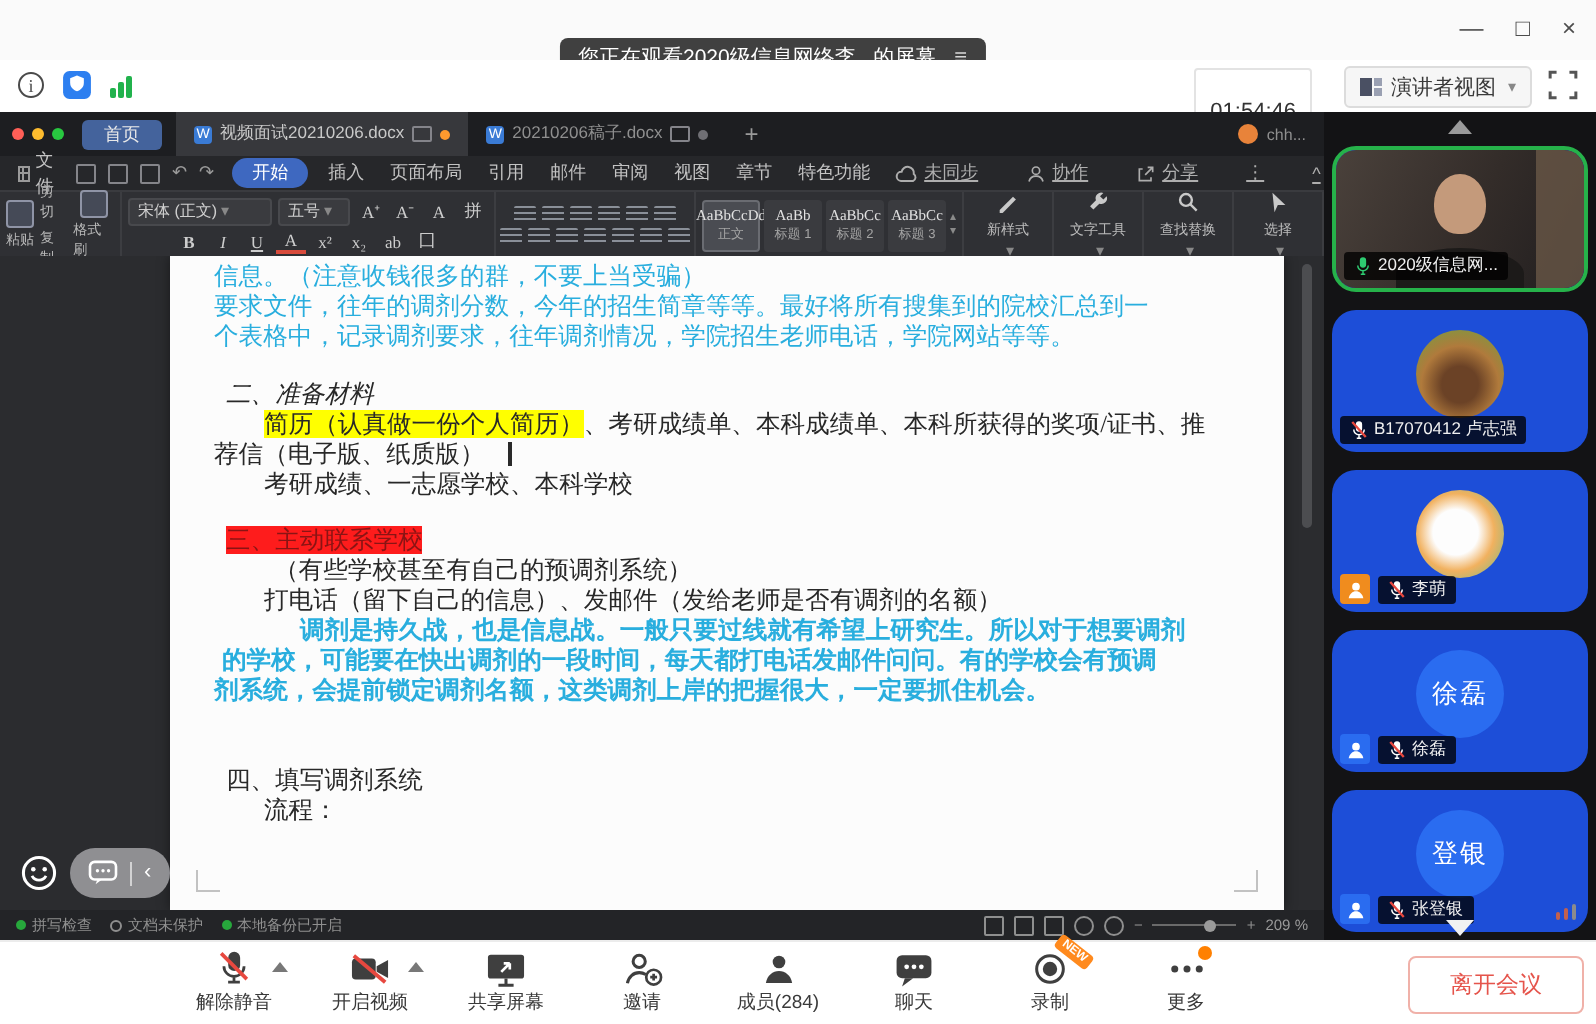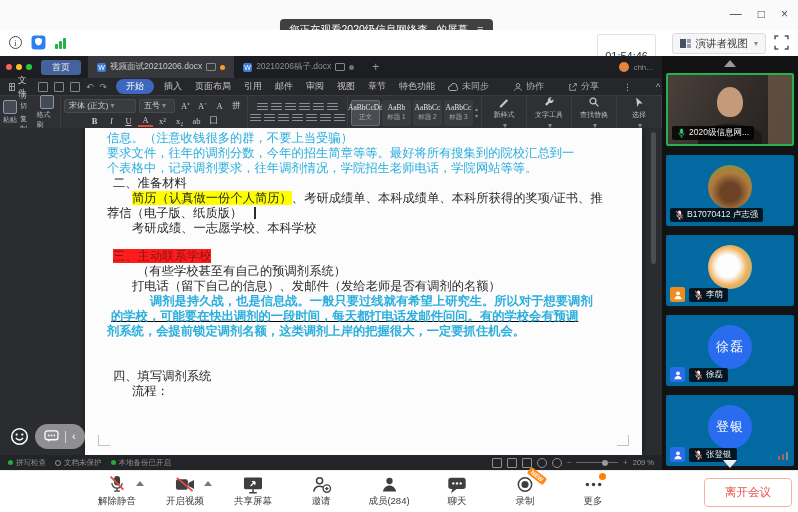--- a/index.html
+++ b/index.html
@@ -52,21 +52,21 @@
 
   .wmenubar{height:17px;background:#26272a;display:flex;align-items:center;gap:9px;padding:0 9px;font-size:9px;color:#c3c3c3;}
   .file-btn{display:flex;align-items:center;gap:3px;cursor:pointer;}
   .grid-ic{width:8px;height:8px;border:1px solid #9a9a9a;box-sizing:border-box;background:
            linear-gradient(#9a9a9a,#9a9a9a) 50% 0/1px 100% no-repeat,
            linear-gradient(#9a9a9a,#9a9a9a) 0 50%/100% 1px no-repeat;}
   .qicons{display:flex;gap:6px;align-items:center;color:#9a9a9a;font-size:9px;}
   .qi{width:8px;height:8px;border:1px solid #85858a;border-radius:1px;}
   .menu-item{padding:0 3px;cursor:pointer;white-space:nowrap;}
   .menu-item.active{background:#3e68c0;color:#fff;border-radius:8px;padding:1px 10px;}
-  .menubar-right{margin-left:auto;display:flex;gap:24px;align-items:center;color:#aeaeae;white-space:nowrap;}
+  .menubar-right{margin-left:auto;display:flex;gap:24px;align-items:center;color:#aeaeae;white-space:nowrap;text-decoration:underline;}
   .mr-item{display:flex;align-items:center;gap:3px;cursor:pointer;}
 
   .wtoolbar{height:33px;background:#2f3034;border-top:1px solid #3a3b3f;display:flex;align-items:stretch;font-size:7px;color:#b9b9b9;}
   .tgroup{border-right:1px solid #3c3d41;display:flex;align-items:center;padding:2px 3px;gap:3px;box-sizing:border-box;}
   .big-btn{display:flex;flex-direction:column;align-items:center;gap:1px;cursor:pointer;}
   .ic-box{width:12px;height:12px;border:1px solid #8f94a6;border-radius:2px;background:#454a57;}
   .stack{display:flex;flex-direction:column;gap:3px;font-size:7px;}
   .stack span{cursor:pointer;}
   .fontcol{display:flex;flex-direction:column;justify-content:center;gap:2px;}
   .selrow{display:flex;gap:3px;}
@@ -120,21 +120,21 @@
   
   .overlay-dock{position:absolute;left:10px;top:424px;display:flex;align-items:center;gap:6px;z-index:5;}
   .ov-pill{height:25px;background:rgba(152,152,155,.92);border-radius:13px;display:flex;align-items:center;gap:6px;padding:0 9px;}
   .ov-div{width:1px;height:12px;background:rgba(255,255,255,.6);}
   .ov-chevron{color:#fff;font-size:11px;line-height:1;cursor:pointer;}
 
   
   .sidebar{position:absolute;left:662px;top:56px;width:136px;height:414px;background:#131315;}
   .collapse-up{margin:4px auto 6px;width:0;height:0;border-left:6px solid transparent;border-right:6px solid transparent;
                border-bottom:7px solid #9a9a9a;cursor:pointer;}
-  .tile{position:relative;width:128px;height:71px;margin:0 auto 9px;background:#0369a1;border-radius:2px;overflow:hidden;box-sizing:border-box;cursor:pointer;text-align:center;}
+  .tile{position:relative;width:128px;height:71px;margin:0 auto 9px;background:#1d4ed8;border-radius:12px;overflow:hidden;box-sizing:border-box;cursor:pointer;text-align:center;}
   .tile.active{height:73px;border:2px solid #26b24a;}
   .av-video{position:absolute;inset:0;background:linear-gradient(115deg,#4a413b 0%,#332c29 55%,#211e1f 100%);}
   .av-door{position:absolute;right:0;top:0;width:24px;height:100%;background:#6e5b49;opacity:.75;}
   .av-face{position:absolute;left:50%;top:12px;transform:translateX(-50%);width:26px;height:30px;border-radius:50% 50% 46% 46%;background:#c49a7b;}
   .av-body{position:absolute;left:50%;bottom:-6px;transform:translateX(-50%);width:64px;height:26px;border-radius:50% 50% 0 0;background:#1c1a19;}
   .av-circle{position:absolute;left:50%;top:45%;transform:translate(-50%,-50%);width:44px;height:44px;border-radius:50%;}
   .av-warm{background:radial-gradient(circle at 50% 62%,#6b4226 0 26%,#b07a3c 55%,#87933f 82%,#5d6b35 100%);}
   .av-cat{background:radial-gradient(circle at 45% 48%,#fdfdfd 0 34%,#f1b15f 58%,#9bb87a 84%,#7fa266 100%);}
   .av-blue{background:#2a6cf0;color:#fff;font-size:13px;letter-spacing:1px;display:flex;align-items:center;justify-content:center;}
   .tile-label{position:absolute;left:4px;bottom:4px;background:rgba(0,0,0,.78);border-radius:2px;height:14px;
@@ -386,29 +386,29 @@
           </span>
         </div>
     </div>
 
     <div class="wcanvas">
       <div class="page">
         <div id="doc-lines">
             <div class="doc-line" style="padding-left: 0px;"><span class="seg cyan">信息。（注意收钱很多的群，不要上当受骗）</span></div>
             <div class="doc-line" style="padding-left: 0px;"><span class="seg cyan">要求文件，往年的调剂分数，今年的招生简章等等。最好将所有搜集到的院校汇总到一</span></div>
             <div class="doc-line" style="padding-left: 0px;"><span class="seg cyan">个表格中，记录调剂要求，往年调剂情况，学院招生老师电话，学院网站等等。</span></div>
-            <div class="doc-line" style="padding-left: 6px; "><span class="seg black">二、准备材料</span></div>
+            <div class="doc-line" style="padding-left: 6px; margin-top: 14px; font-style: italic;"><span class="seg black">二、准备材料</span></div>
             <div class="doc-line" style="padding-left: 25px;"><span class="seg black hl-yellow">简历（认真做一份个人简历）</span><span class="seg black">、考研成绩单、本科成绩单、本科所获得的奖项/证书、推</span></div>
             <div class="doc-line" style="padding-left: 0px;"><span class="seg black">荐信（电子版、纸质版）</span><span class="caret"></span></div>
             <div class="doc-line" style="padding-left: 25px;"><span class="seg black">考研成绩、一志愿学校、本科学校</span></div>
             <div class="doc-line" style="padding-left: 6px; margin-top: 13px;"><span class="seg darkred hl-red">三、主动联系学校</span></div>
             <div class="doc-line" style="padding-left: 30px;"><span class="seg black">（有些学校甚至有自己的预调剂系统）</span></div>
             <div class="doc-line" style="padding-left: 25px;"><span class="seg black">打电话（留下自己的信息）、发邮件（发给老师是否有调剂的名额）</span></div>
             <div class="doc-line" style="padding-left: 43px;"><span class="seg cyan bold">调剂是持久战，也是信息战。一般只要过线就有希望上研究生。所以对于想要调剂</span></div>
-            <div class="doc-line" style="padding-left: 4px; text-decoration: underline;"><span class="seg cyan bold">的学校，可能要在快出调剂的一段时间，每天都打电话发邮件问问。有的学校会有预调</span></div>
+            <div class="doc-line" style="padding-left: 4px;"><span class="seg cyan bold">的学校，可能要在快出调剂的一段时间，每天都打电话发邮件问问。有的学校会有预调</span></div>
             <div class="doc-line" style="padding-left: 0px;"><span class="seg cyan bold">剂系统，会提前锁定调剂名额，这类调剂上岸的把握很大，一定要抓住机会。</span></div>
             <div class="doc-line" style="padding-left: 6px; margin-top: 30px;"><span class="seg black">四、填写调剂系统</span></div>
             <div class="doc-line" style="padding-left: 25px;"><span class="seg black">流程：</span></div>
           </div>
         <span class="corner l"></span>
         <span class="corner r"></span>
       </div>
       <div class="scrollbar"></div>
     </div>
 

